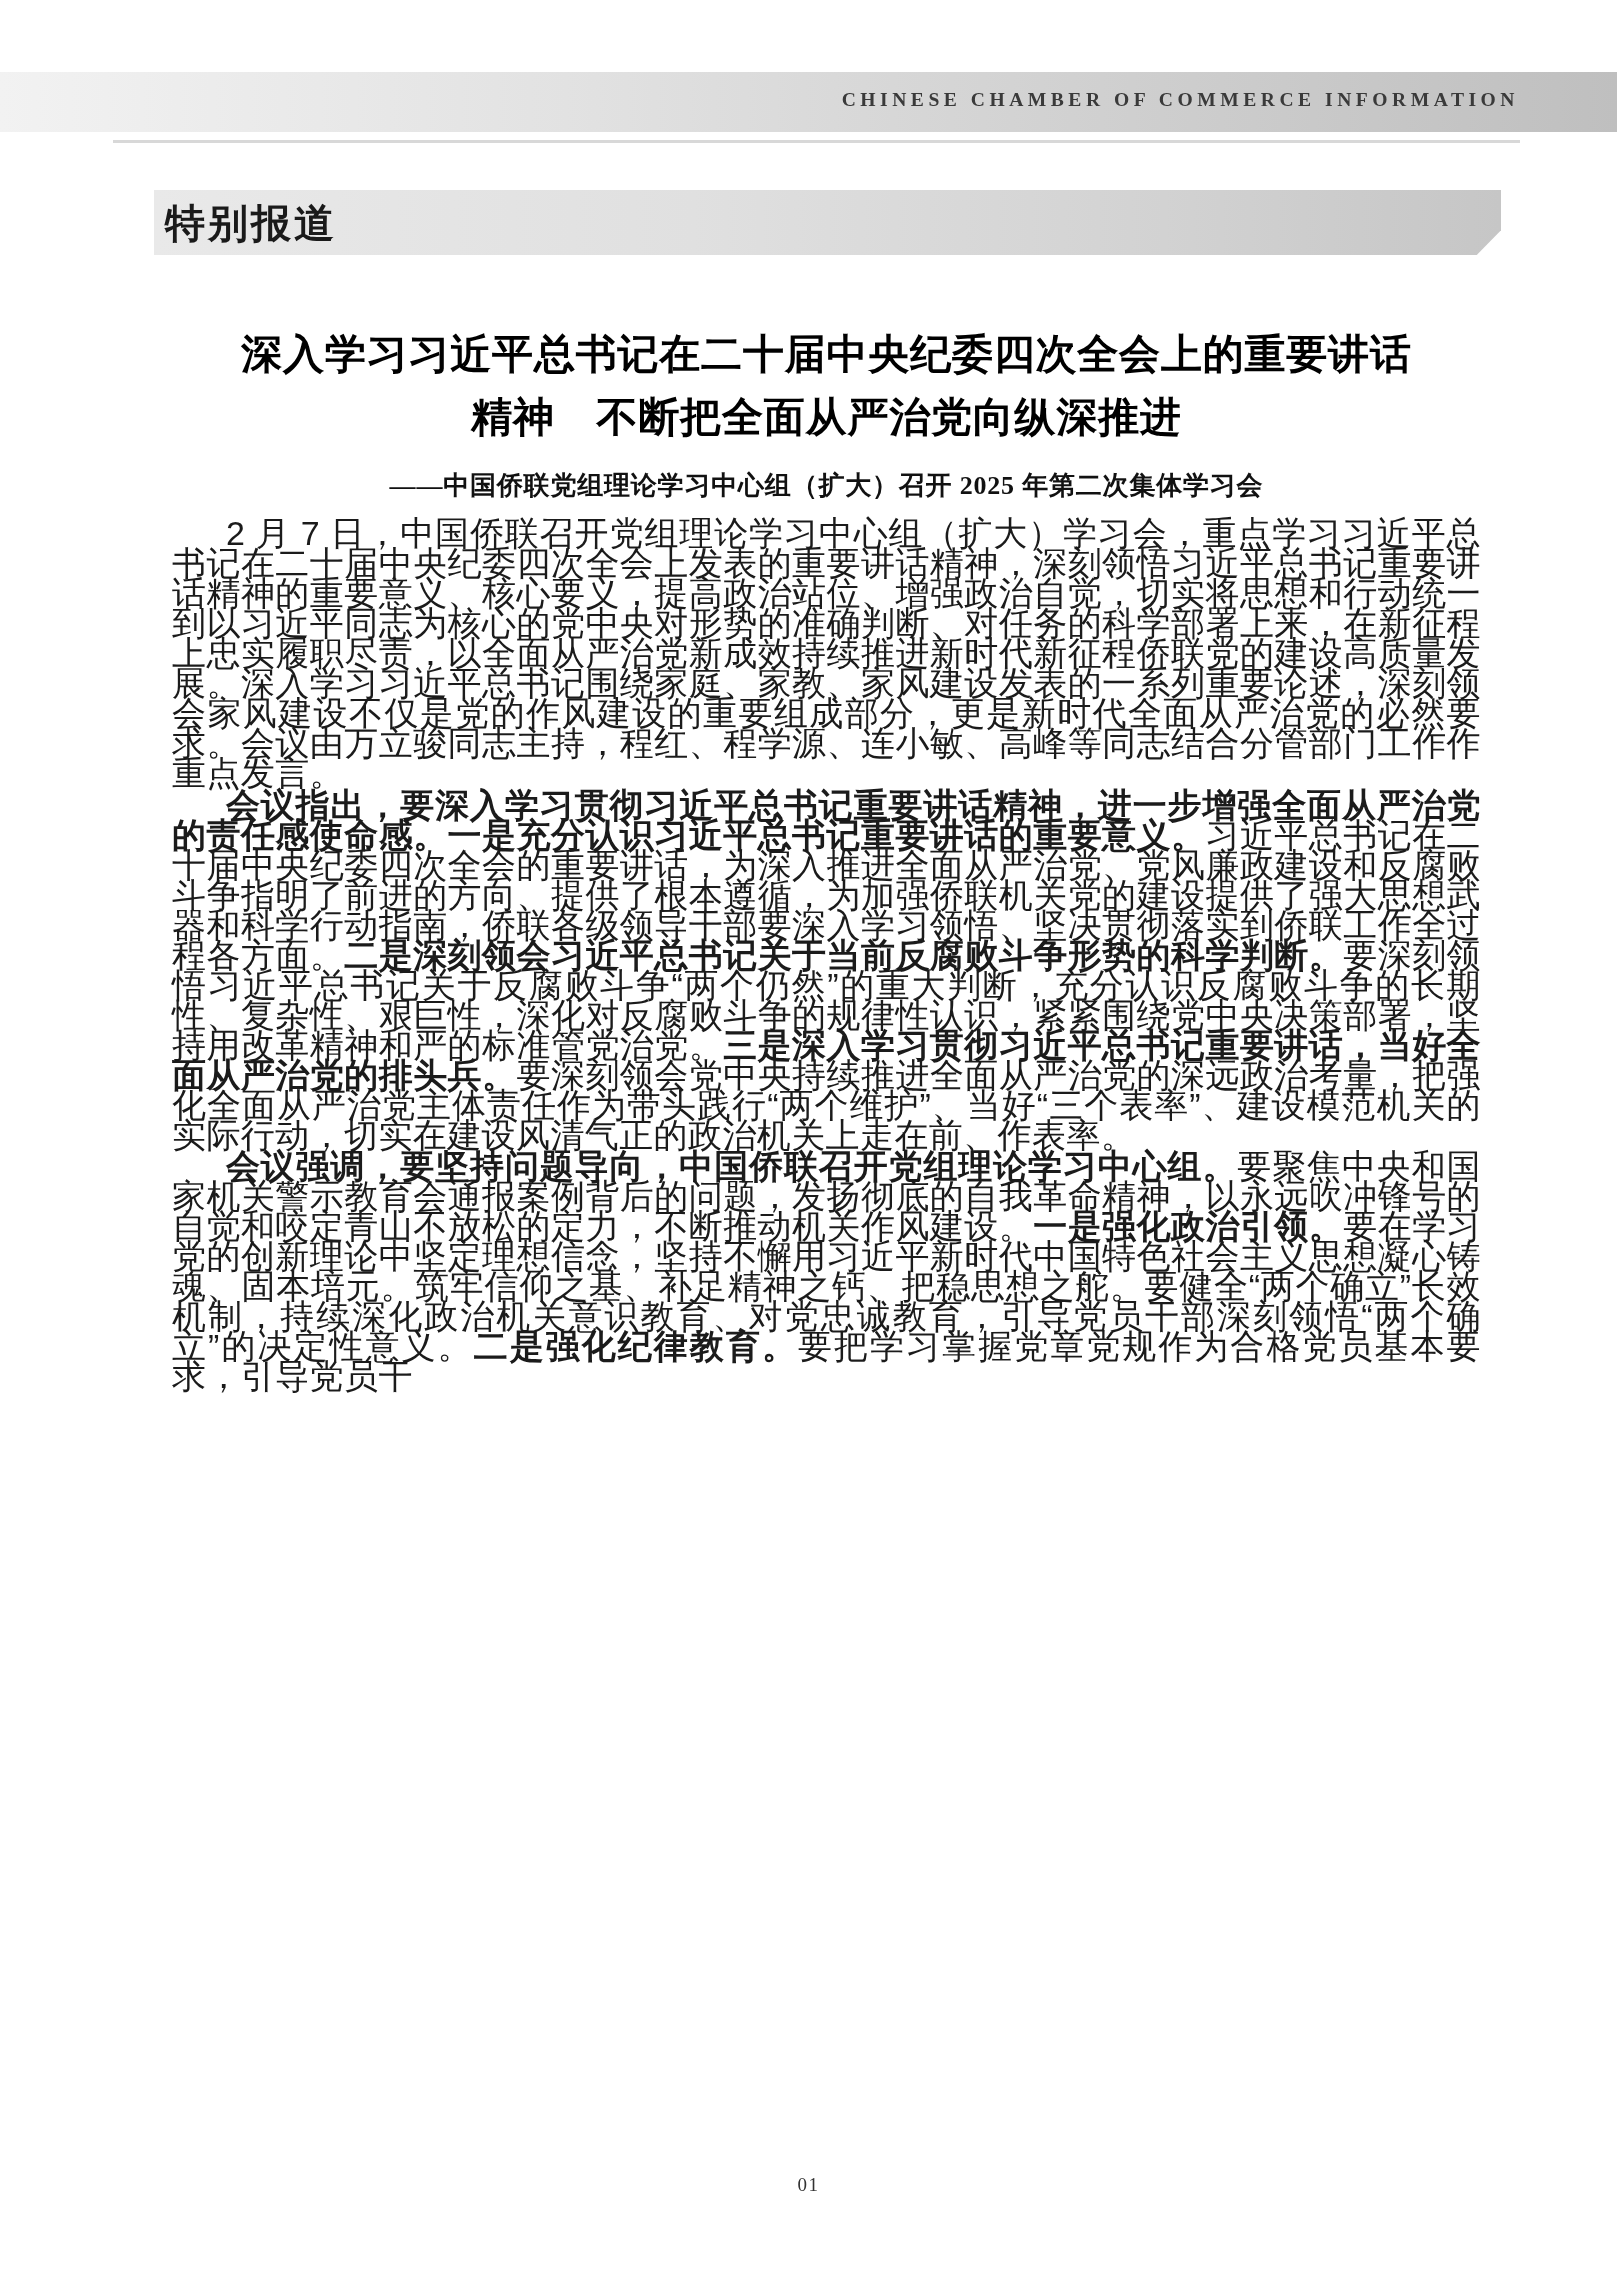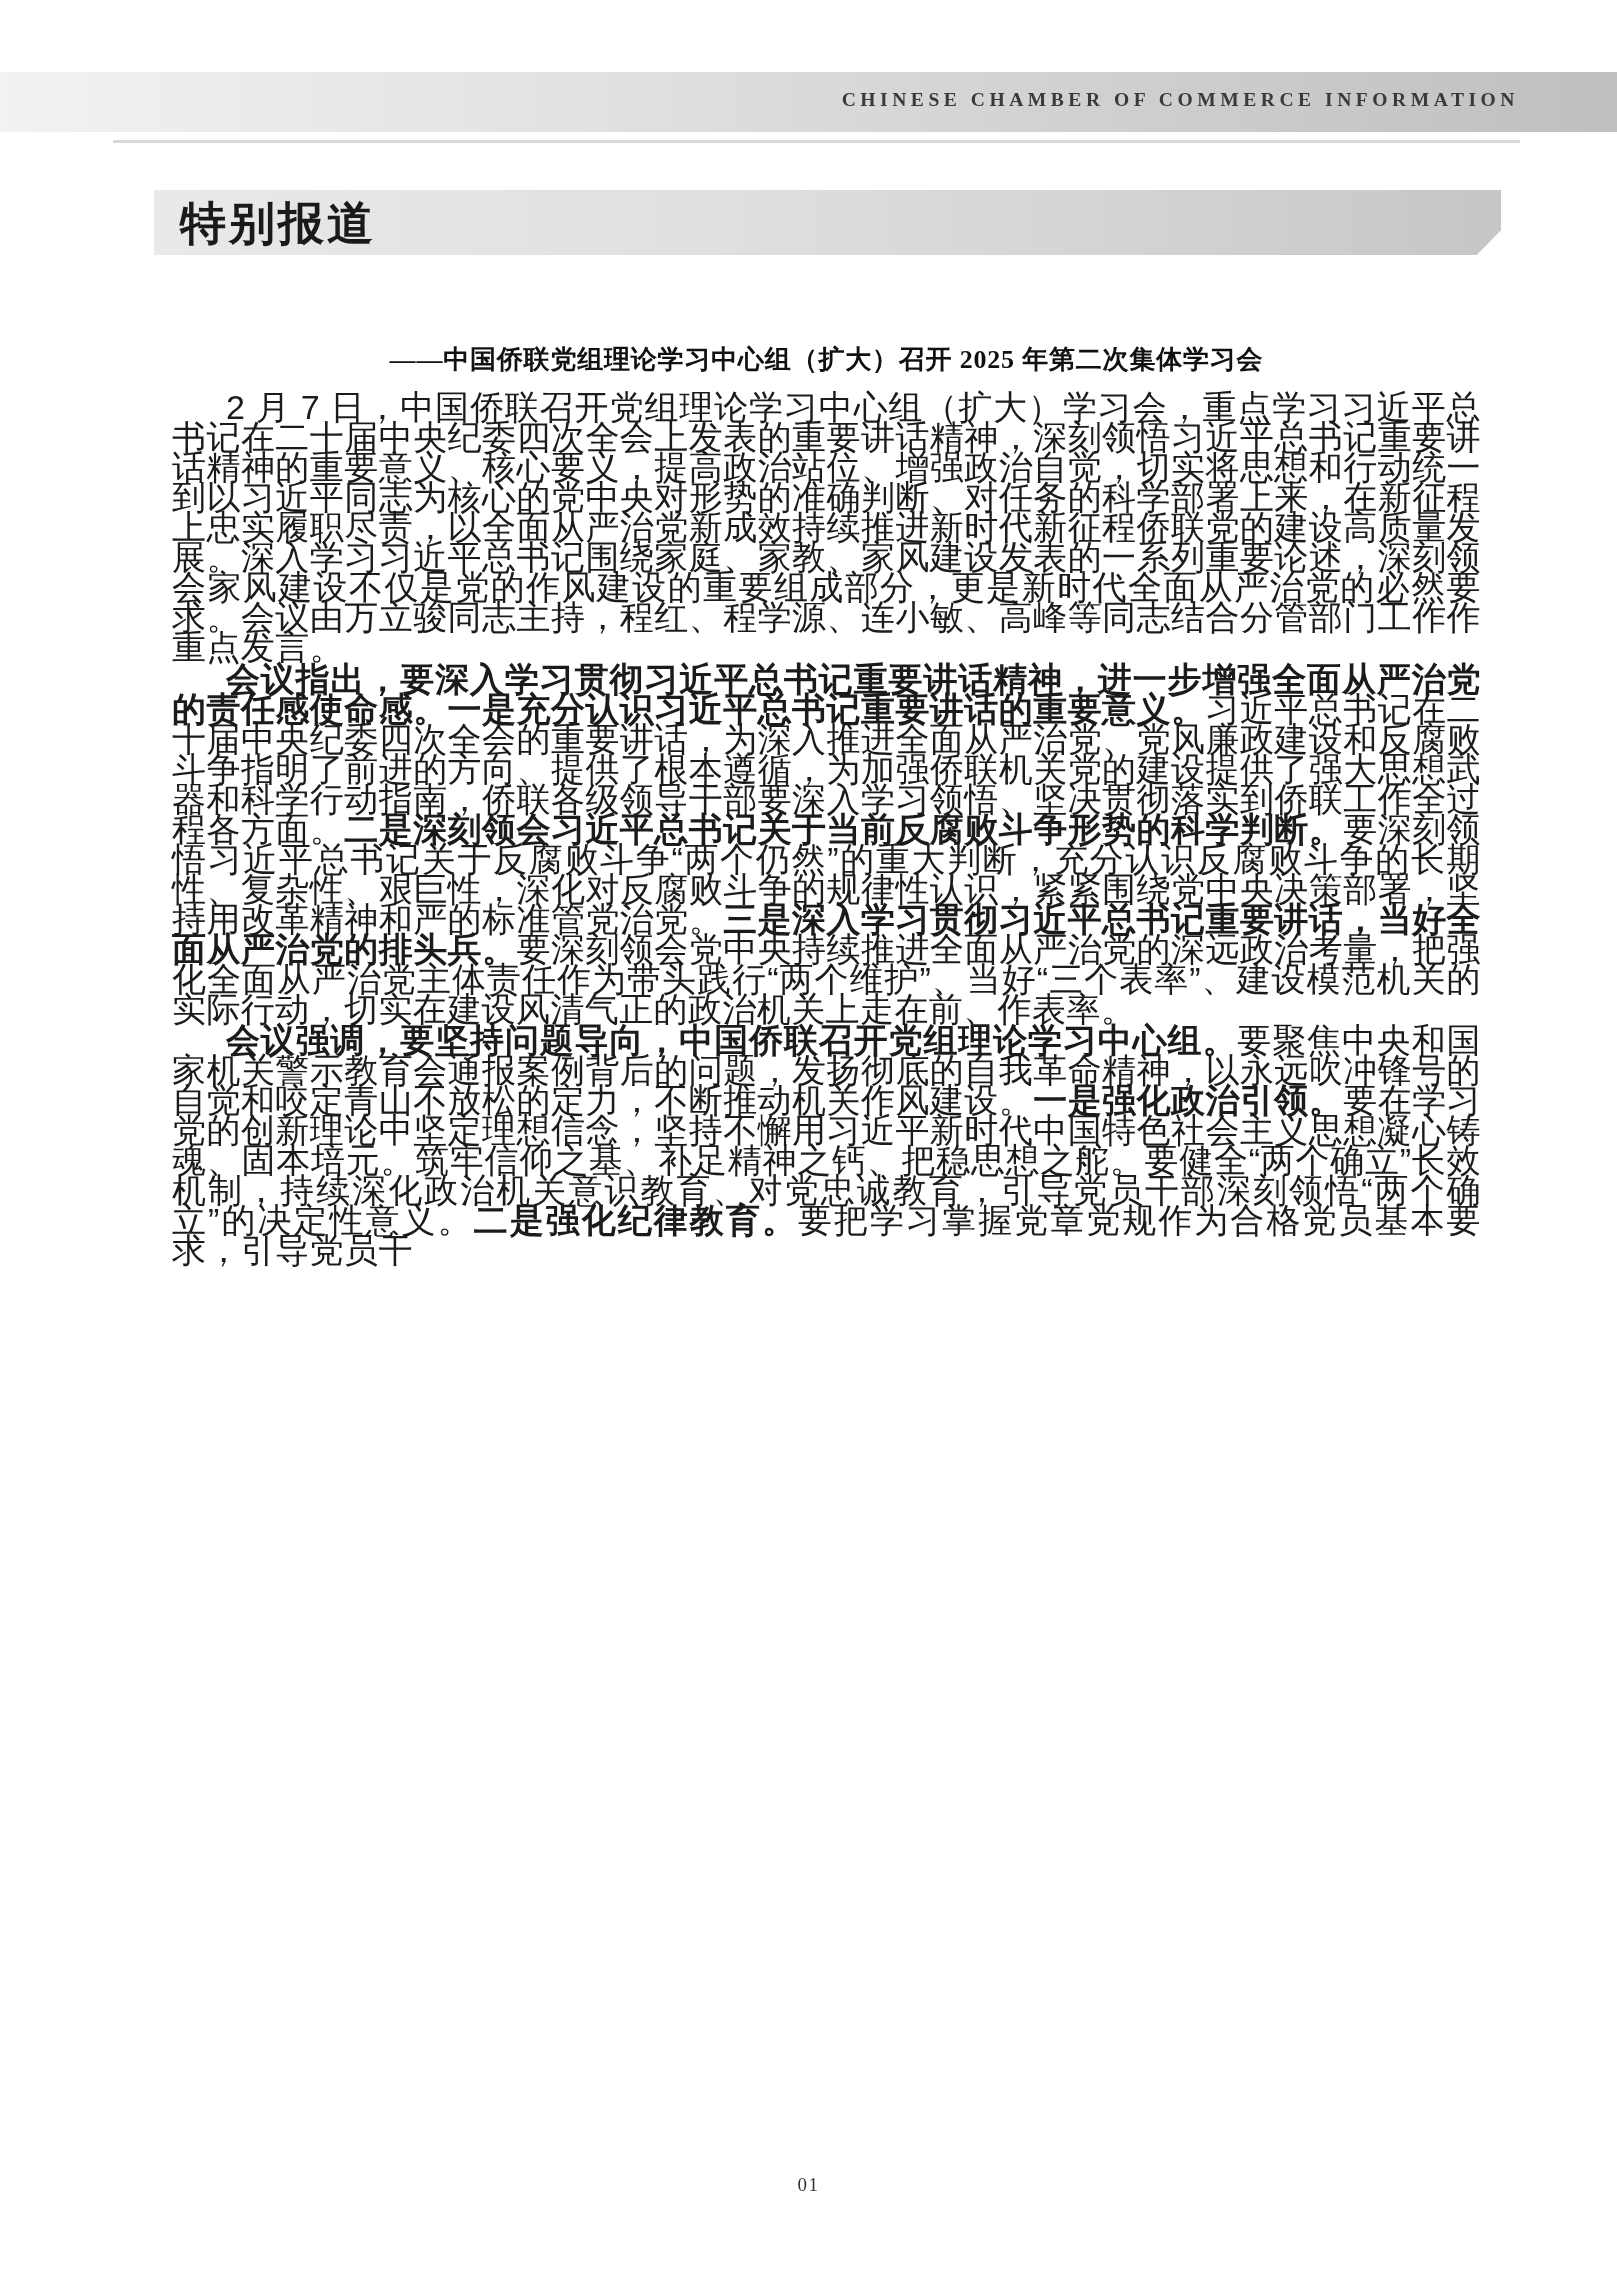--- a/index.html
+++ b/index.html
@@ -53,25 +53,25 @@
     position: absolute;
     left: 154px;
     top: 190px;
     width: 1347px;
     height: 65px;
     background: linear-gradient(to right, #e9e9e9 0%, #e0e0e0 40%, #d2d2d2 75%, #c6c6c6 100%);
     clip-path: polygon(0 0, 100% 0, 100% 62%, 98.2% 100%, 0 100%);
   }
   .section-tag-label {
     position: absolute;
-    left: 180px;
+    left: 165px;
     top: 197px;
     font-family: "Liberation Serif", serif;
     font-weight: bold;
-    font-size: 46px;
+    font-size: 40px;
     color: #1a1a1a;
     letter-spacing: 3px;
     line-height: 53px;
   }
   
   .article {
     position: absolute;
     left: 172px;
     top: 323px;
     width: 1309px;
@@ -134,20 +134,24 @@
 <div class="page">
 
   <div class="header-band"></div>
   <div class="header-band-text">CHINESE CHAMBER OF COMMERCE INFORMATION</div>
   <div class="header-rule"></div>
 
   <div class="section-tag"></div>
   <div class="section-tag-label">特别报道</div>
 
   <div class="article">
+    <h1 class="title">
+      <span>深入学习习近平总书记在二十届中央纪委四次全会上的重要讲话</span>
+      <span class="line2">精神　不断把全面从严治党向纵深推进</span>
+    </h1>
     <div class="subtitle">——中国侨联党组理论学习中心组（扩大）召开 2025 年第二次集体学习会</div>
     <div class="body-text" id="body-text">
         <p><span>2 月 7 日，中国侨联召开党组理论学习中心组（扩大）学习会，重点学习习近平总书记在二十届中央纪委四次全会上发表的重要讲话精神，深刻领悟习近平总书记重要讲话精神的重要意义、核心要义，提高政治站位、增强政治自觉，切实将思想和行动统一到以习近平同志为核心的党中央对形势的准确判断、对任务的科学部署上来，在新征程上忠实履职尽责，以全面从严治党新成效持续推进新时代新征程侨联党的建设高质量发展。深入学习习近平总书记围绕家庭、家教、家风建设发表的一系列重要论述，深刻领会家风建设不仅是党的作风建设的重要组成部分，更是新时代全面从严治党的必然要求。会议由万立骏同志主持，程红、程学源、连小敏、高峰等同志结合分管部门工作作重点发言。</span></p>
         <p><b>会议指出，要深入学习贯彻习近平总书记重要讲话精神，进一步增强全面从严治党的责任感使命感。一是充分认识习近平总书记重要讲话的重要意义。</b><span>习近平总书记在二十届中央纪委四次全会的重要讲话，为深入推进全面从严治党、党风廉政建设和反腐败斗争指明了前进的方向、提供了根本遵循，为加强侨联机关党的建设提供了强大思想武器和科学行动指南，侨联各级领导干部要深入学习领悟、坚决贯彻落实到侨联工作全过程各方面。</span><b>二是深刻领会习近平总书记关于当前反腐败斗争形势的科学判断。</b><span>要深刻领悟习近平总书记关于反腐败斗争“两个仍然”的重大判断，充分认识反腐败斗争的长期性、复杂性、艰巨性，深化对反腐败斗争的规律性认识，紧紧围绕党中央决策部署，坚持用改革精神和严的标准管党治党。</span><b>三是深入学习贯彻习近平总书记重要讲话，当好全面从严治党的排头兵。</b><span>要深刻领会党中央持续推进全面从严治党的深远政治考量，把强化全面从严治党主体责任作为带头践行“两个维护”、当好“三个表率”、建设模范机关的实际行动，切实在建设风清气正的政治机关上走在前、作表率。</span></p>
         <p><b>会议强调，要坚持问题导向，中国侨联召开党组理论学习中心组。</b><span>要聚焦中央和国家机关警示教育会通报案例背后的问题，发扬彻底的自我革命精神，以永远吹冲锋号的自觉和咬定青山不放松的定力，不断推动机关作风建设。</span><b>一是强化政治引领。</b><span>要在学习党的创新理论中坚定理想信念，坚持不懈用习近平新时代中国特色社会主义思想凝心铸魂、固本培元。筑牢信仰之基、补足精神之钙、把稳思想之舵。要健全“两个确立”长效机制，持续深化政治机关意识教育、对党忠诚教育，引导党员干部深刻领悟“两个确立”的决定性意义。</span><b>二是强化纪律教育。</b><span>要把学习掌握党章党规作为合格党员基本要求，引导党员干</span></p>
       </div>
   </div>
 
   <div class="page-number">01</div>
 </div>

